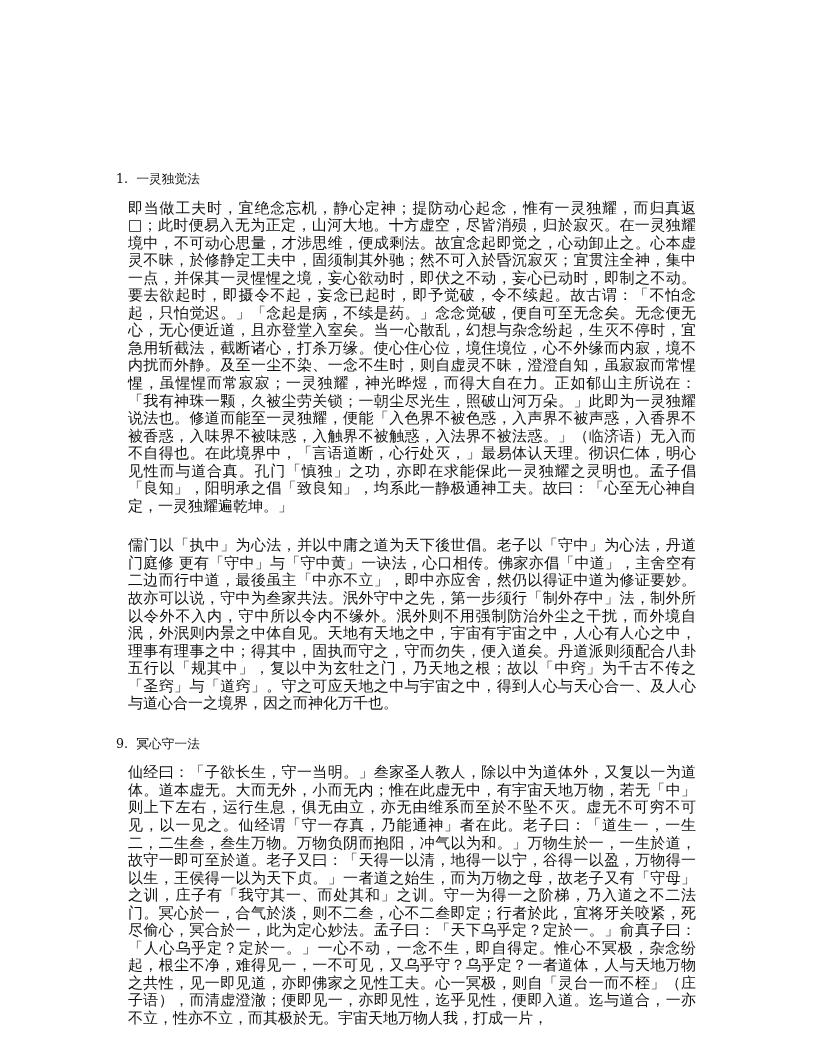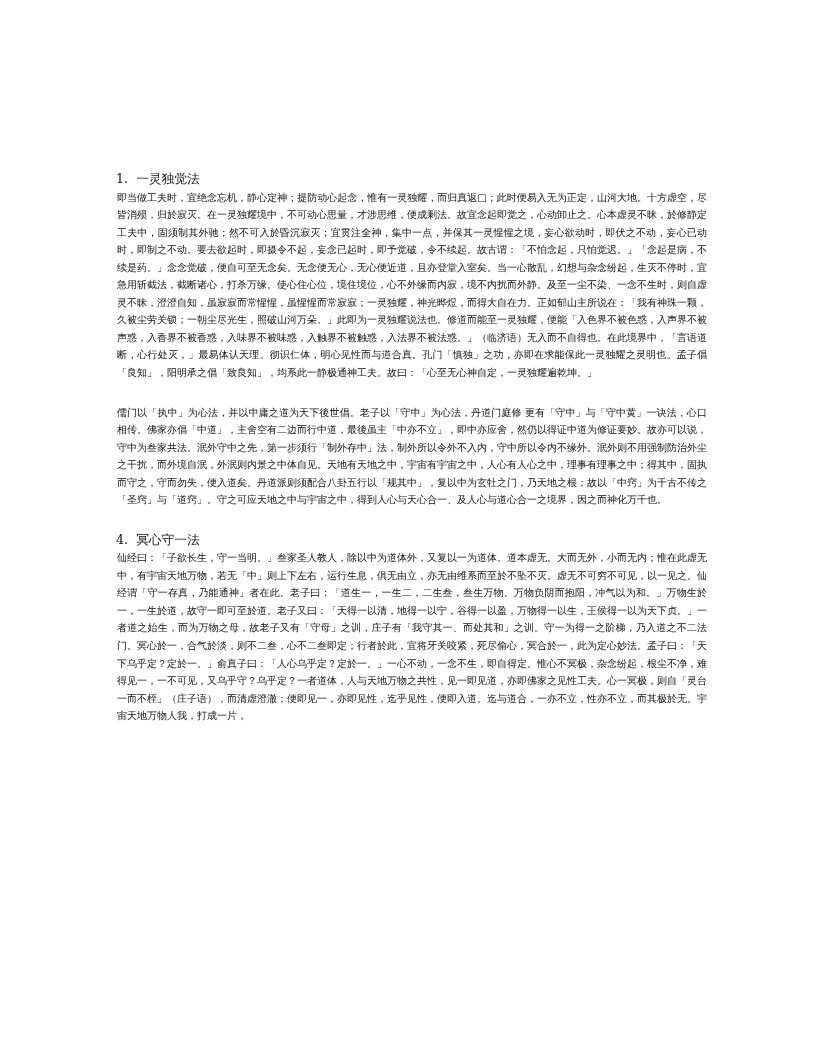--- a/index.html
+++ b/index.html
@@ -32,23 +32,23 @@
 
   .heading {
     font-size: 12.6px;
     line-height: 17.5px;
     margin: 0 0 1px 0;
     font-weight: normal;
     letter-spacing: 0.1px;
     white-space: pre;
   }
   .para {
-    font-size: 10px;
+    font-size: 15px;
     line-height: 17.55px;
-    margin: 1px;
+    margin: 12px;
     text-align: justify;
     text-justify: inter-ideograph;
     letter-spacing: 0px;
     word-break: break-all;
     hyphens: none;
   }
 </style>
 </head>
 <body>
 
@@ -58,18 +58,18 @@
     <div class="section">
       <div class="heading">1.  一灵独觉法</div>
       <p class="para">即当做工夫时，宜绝念忘机，静心定神；提防动心起念，惟有一灵独耀，而归真返□；此时便易入无为正定，山河大地。十方虚空，尽皆消殒，归於寂灭。在一灵独耀境中，不可动心思量，才涉思维，便成剩法。故宜念起即觉之，心动卸止之。心本虚灵不昧，於修静定工夫中，固须制其外驰；然不可入於昏沉寂灭；宜贯注全神，集中一点，并保其一灵惺惺之境，妄心欲动时，即伏之不动，妄心已动时，即制之不动。要去欲起时，即摄令不起，妄念已起时，即予觉破，令不续起。故古谓：「不怕念起，只怕觉迟。」「念起是病，不续是药。」念念觉破，便自可至无念矣。无念便无心，无心便近道，且亦登堂入室矣。当一心散乱，幻想与杂念纷起，生灭不停时，宜急用斩截法，截断诸心，打杀万缘。使心住心位，境住境位，心不外缘而内寂，境不内扰而外静。及至一尘不染、一念不生时，则自虚灵不昧，澄澄自知，虽寂寂而常惺惺，虽惺惺而常寂寂；一灵独耀，神光晔煜，而得大自在力。正如郁山主所说在：「我有神珠一颗，久被尘劳关锁；一朝尘尽光生，照破山河万朵。」此即为一灵独耀说法也。修道而能至一灵独耀，便能「入色界不被色惑，入声界不被声惑，入香界不被香惑，入味界不被味惑，入触界不被触惑，入法界不被法惑。」（临济语）无入而不自得也。在此境界中，「言语道断，心行处灭，」最易体认天理。彻识仁体，明心见性而与道合真。孔门「慎独」之功，亦即在求能保此一灵独耀之灵明也。孟子倡「良知」，阳明承之倡「致良知」，均系此一静极通神工夫。故曰：「心至无心神自定，一灵独耀遍乾坤。」</p>
     </div>
 
     <div class="section">
       <p class="para">儒门以「执中」为心法，并以中庸之道为天下後世倡。老子以「守中」为心法，丹道门庭修 更有「守中」与「守中黄」一诀法，心口相传。佛家亦倡「中道」，主舍空有二边而行中道，最後虽主「中亦不立」，即中亦应舍，然仍以得证中道为修证要妙。故亦可以说，守中为叁家共法。泯外守中之先，第一步须行「制外存中」法，制外所以令外不入内，守中所以令内不缘外。泯外则不用强制防治外尘之干扰，而外境自泯，外泯则内景之中体自见。天地有天地之中，宇宙有宇宙之中，人心有人心之中，理事有理事之中；得其中，固执而守之，守而勿失，便入道矣。丹道派则须配合八卦五行以「规其中」，复以中为玄牡之门，乃天地之根；故以「中窍」为千古不传之「圣窍」与「道窍」。守之可应天地之中与宇宙之中，得到人心与天心合一、及人心与道心合一之境界，因之而神化万千也。</p>
     </div>
 
     <div class="section">
-      <div class="heading">4.  冥心守一法</div>
+      <div class="heading">9.  冥心守一法</div>
       <p class="para">仙经曰：「子欲长生，守一当明。」叁家圣人教人，除以中为道体外，又复以一为道体。道本虚无。大而无外，小而无内；惟在此虚无中，有宇宙天地万物，若无「中」则上下左右，运行生息，俱无由立，亦无由维系而至於不坠不灭。虚无不可穷不可见，以一见之。仙经谓「守一存真，乃能通神」者在此。老子曰：「道生一，一生二，二生叁，叁生万物。万物负阴而抱阳，冲气以为和。」万物生於一，一生於道，故守一即可至於道。老子又曰：「天得一以清，地得一以宁，谷得一以盈，万物得一以生，王侯得一以为天下贞。」一者道之始生，而为万物之母，故老子又有「守母」之训，庄子有「我守其一、而处其和」之训。守一为得一之阶梯，乃入道之不二法门。冥心於一，合气於淡，则不二叁，心不二叁即定；行者於此，宜将牙关咬紧，死尽偷心，冥合於一，此为定心妙法。孟子曰：「天下乌乎定？定於一。」俞真子曰：「人心乌乎定？定於一。」一心不动，一念不生，即自得定。惟心不冥极，杂念纷起，根尘不净，难得见一，一不可见，又乌乎守？乌乎定？一者道体，人与天地万物之共性，见一即见道，亦即佛家之见性工夫。心一冥极，则自「灵台一而不桎」（庄子语），而清虚澄澈；便即见一，亦即见性，迄乎见性，便即入道。迄与道合，一亦不立，性亦不立，而其极於无。宇宙天地万物人我，打成一片，</p>
     </div>
 
   </div>
 </div>
 
 </body></html>

